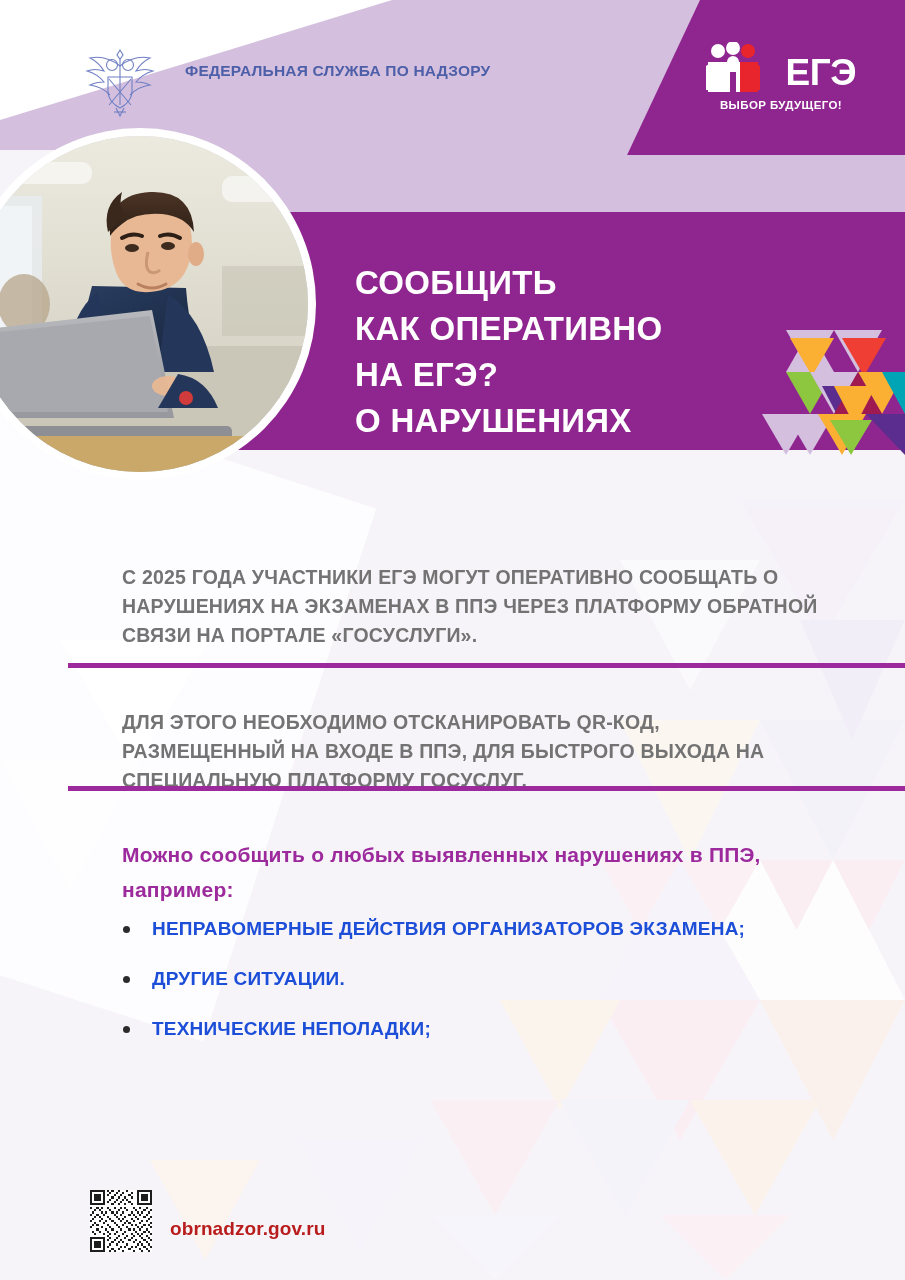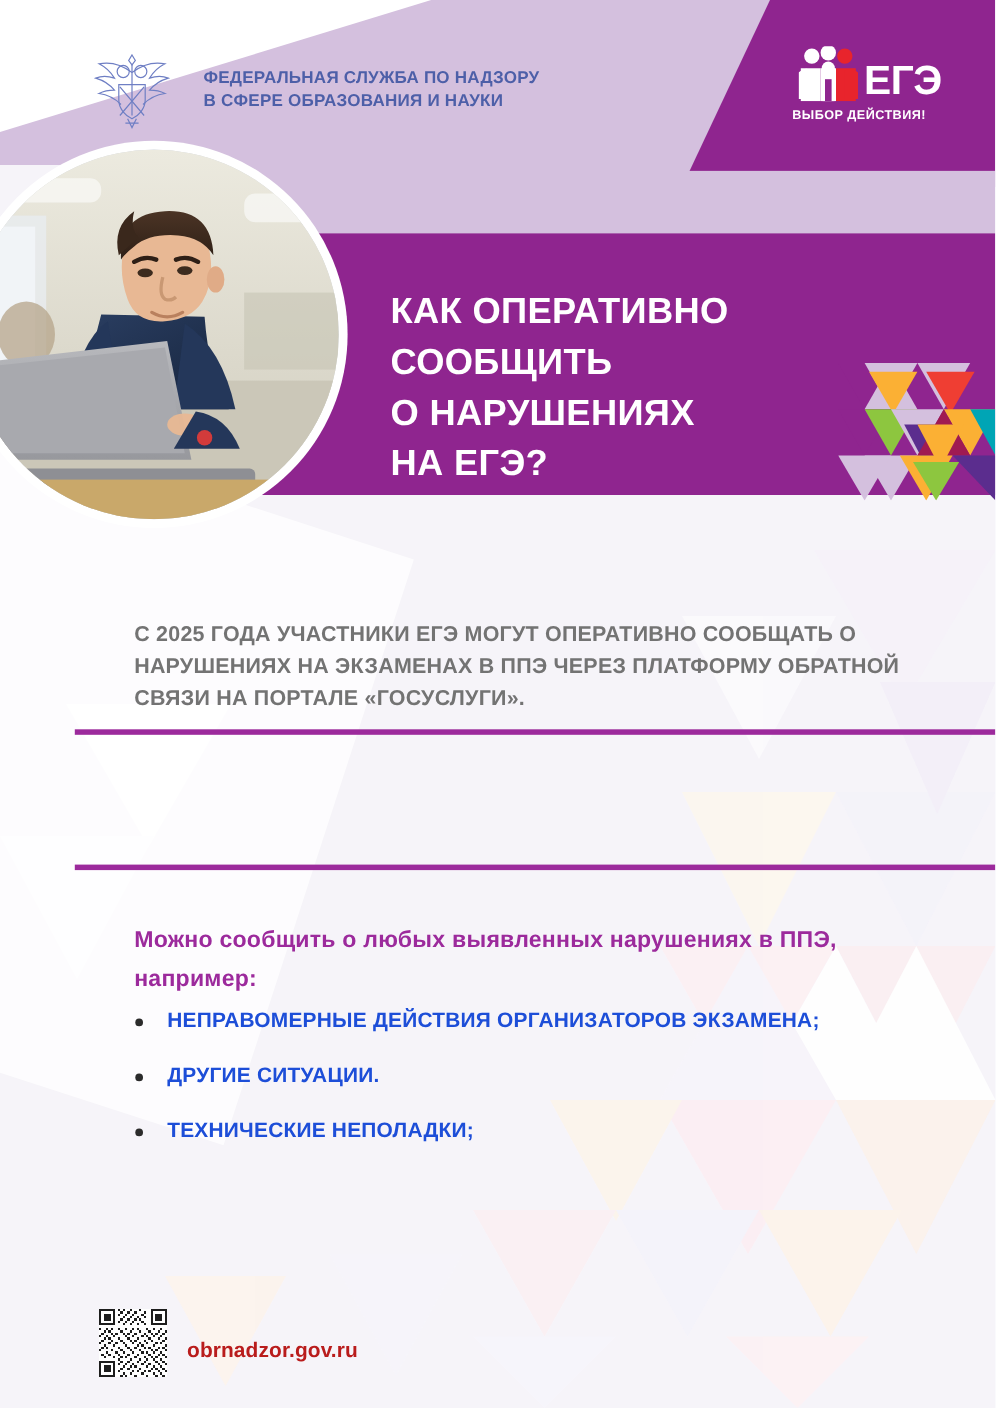--- a/index.html
+++ b/index.html
@@ -91,21 +91,21 @@
   .ege-logo {
     position: absolute;
     left: 706px;
     top: 40px;
     width: 150px;
     text-align: center;
   }
   .ege-mark {
     display: flex;
     align-items: flex-end;
-    justify-content: flex-end;
+    justify-content: space-between;
     gap: 6px;
     height: 52px;
   }
   .ege-figures {
     position: relative;
     width: 54px;
     height: 50px;
   }
   .ege-word {
     color: #ffffff;
@@ -331,41 +331,40 @@
       <circle cx="56" cy="21" r="5.5"></circle>
       <path d="M36 33 h24 v14 c0 8 -6 14 -12 17 c-6 -3 -12 -9 -12 -17 z"></path>
       <path d="M37 35 l22 26 M59 35 l-22 26"></path>
       <path d="M44 64 l4 8 l4 -8"></path>
       <path d="M42 68 h12"></path>
     </g>
   </svg>
 
   <div class="org-title">
     <div>ФЕДЕРАЛЬНАЯ СЛУЖБА ПО НАДЗОРУ</div>
-    <div>В СФЕРЕ ОБРАЗОВАНИЯ И НАУКИ</div>
   </div>
 
   <div class="ege-logo">
     <div class="ege-mark">
       <svg class="ege-figures" viewBox="0 0 54 50">
         <circle cx="12" cy="9" r="7" fill="#ffffff"></circle>
         <circle cx="27" cy="6" r="7" fill="#ffffff"></circle>
         <circle cx="42" cy="9" r="7" fill="#e8242c"></circle>
         <path d="M2 20 h18 v30 h-18 z" fill="#ffffff"></path>
         <path d="M20 20 h14 v30 h-14 z" fill="#ffffff"></path>
         <path d="M34 20 h18 v30 h-18 z" fill="#e8242c"></path>
         <path d="M22 18 h10 v32 h-10 z" fill="#ffffff"></path>
         <path d="M27 14 a6 6 0 0 1 6 6 v30 h-12 v-30 a6 6 0 0 1 6 -6 z" fill="#ffffff"></path>
         <path d="M0 24 q6 -6 12 -2 v26 h-12 z" fill="#ffffff"></path>
         <path d="M54 24 q-6 -6 -12 -2 v26 h12 z" fill="#e8242c"></path>
         <rect x="24" y="30" width="6" height="20" fill="#8f258f"></rect>
       </svg>
       <div class="ege-word">ЕГЭ</div>
     </div>
-    <div class="ege-tagline">ВЫБОР ДЕЙСТВИЯ!</div>
+    <div class="ege-tagline">ВЫБОР БУДУЩЕГО!</div>
   </div>
 
   <div class="hero-light"></div>
   <div class="hero-deep"></div>
   <div class="hero-white-cut"></div>
 
   <svg class="mosaic" viewBox="0 0 143 125">
     <polygon points="0,0 48,0 24,42" fill="#8f258f"></polygon>
     <polygon points="24,0 72,0 48,42" fill="#d4c0de"></polygon>
     <polygon points="24,42 72,42 48,0" fill="#d4c0de"></polygon>
@@ -440,30 +439,31 @@
       <path d="M-10 200 l188 -20 l18 96 l-222 0 z" fill="#a8a9ae"></path>
       <rect x="-20" y="290" width="280" height="16" rx="5" fill="#8e8f94"></rect>
       <rect x="-20" y="300" width="300" height="36" fill="#c9a86a"></rect>
       <ellipse cx="196" cy="250" rx="16" ry="10" fill="#e8b894" opacity="0.95"></ellipse>
       <path d="M206 238 q28 4 40 34 h-60 z" fill="#24375a"></path>
       <circle cx="214" cy="262" r="7" fill="#d23b3b"></circle>
     </svg>
   </div>
 
   <h1 class="hero-title">
+    <div>СООБЩИТЬ</div>
     <div>КАК ОПЕРАТИВНО</div>
-    <div>СООБЩИТЬ</div>
+    <div>НА ЕГЭ?</div>
     <div>О НАРУШЕНИЯХ</div>
-    <div>НА ЕГЭ?</div>
   </h1>
 
   <p class="block-text para-1">С 2025 ГОДА УЧАСТНИКИ ЕГЭ МОГУТ ОПЕРАТИВНО СООБЩАТЬ О НАРУШЕНИЯХ НА ЭКЗАМЕНАХ В ППЭ ЧЕРЕЗ ПЛАТФОРМУ ОБРАТНОЙ СВЯЗИ НА ПОРТАЛЕ «ГОСУСЛУГИ».</p>
 
   <div class="rule rule-1"></div>
 
+  <p class="block-text para-2">ДЛЯ ЭТОГО НЕОБХОДИМО ОТСКАНИРОВАТЬ QR-КОД, РАЗМЕЩЕННЫЙ НА ВХОДЕ В ППЭ, ДЛЯ БЫСТРОГО ВЫХОДА НА СПЕЦИАЛЬНУЮ ПЛАТФОРМУ ГОСУСЛУГ.</p>
 
   <div class="rule rule-2"></div>
 
   <h2 class="purple-head">Можно  сообщить о любых выявленных нарушениях в ППЭ, например:</h2>
 
   <ul class="bullets">
     <li>НЕПРАВОМЕРНЫЕ ДЕЙСТВИЯ ОРГАНИЗАТОРОВ ЭКЗАМЕНА;</li>
     <li>ДРУГИЕ СИТУАЦИИ.</li>
     <li>ТЕХНИЧЕСКИЕ НЕПОЛАДКИ;</li>
   </ul>

